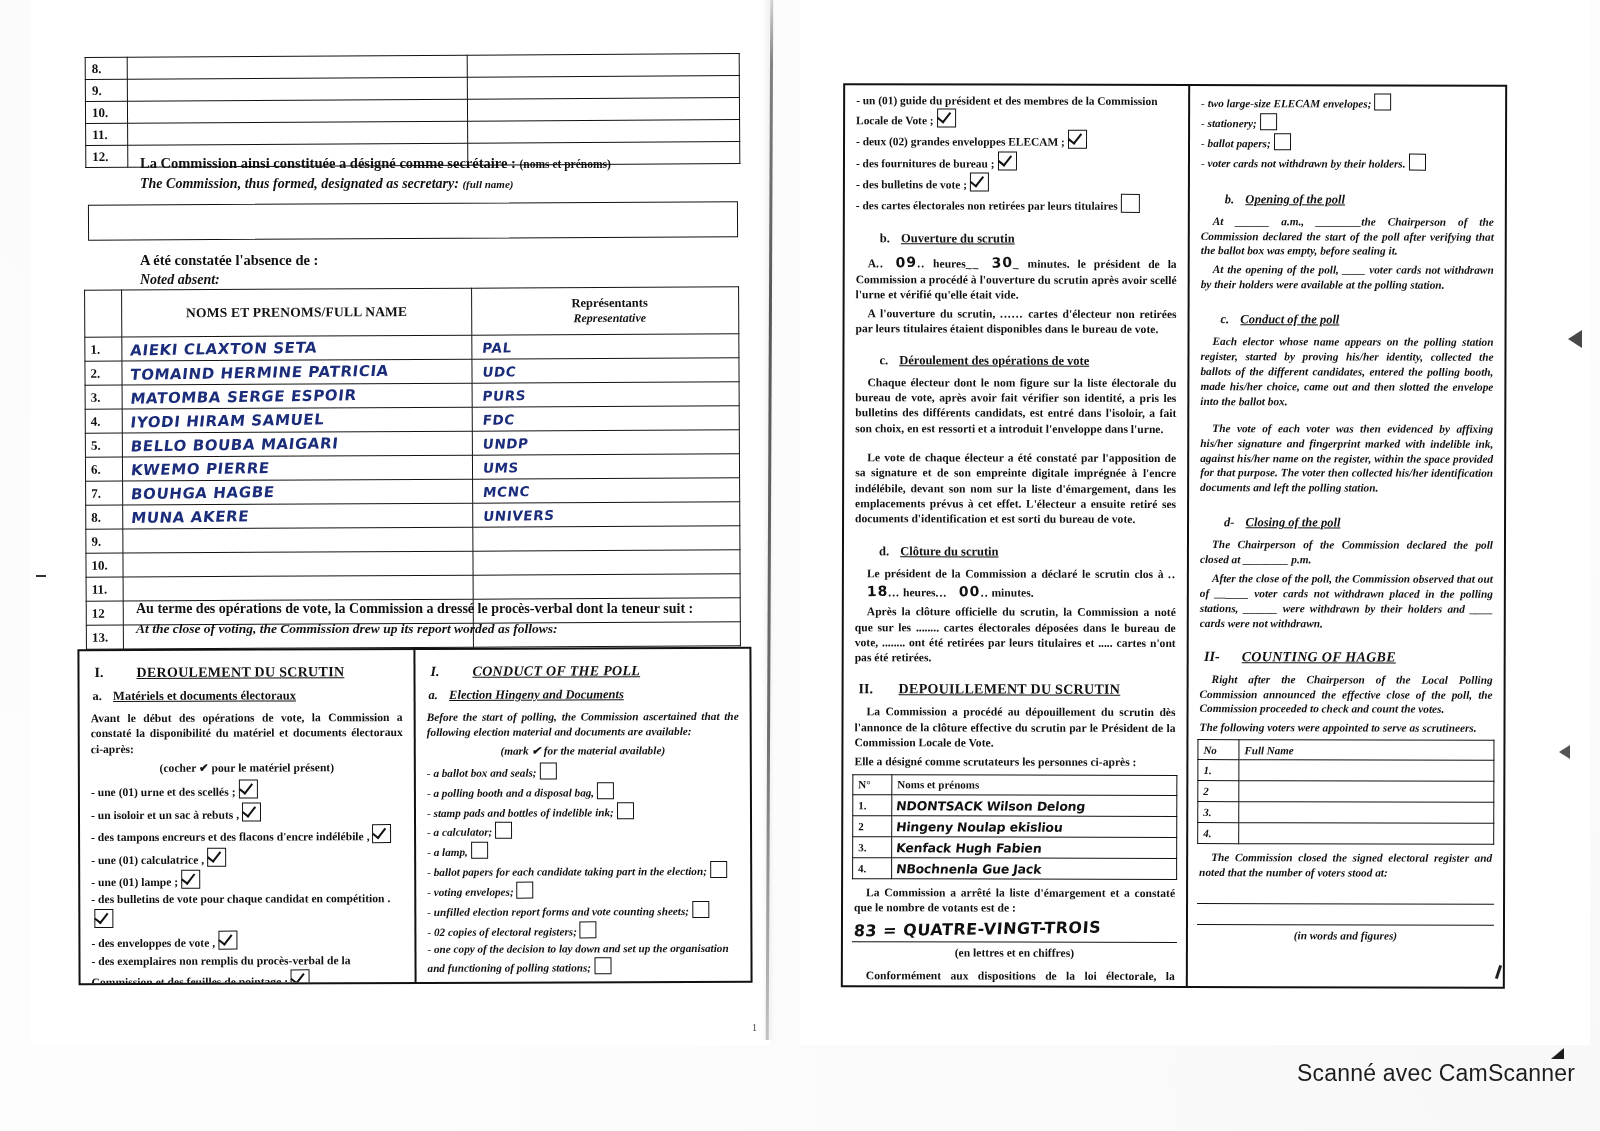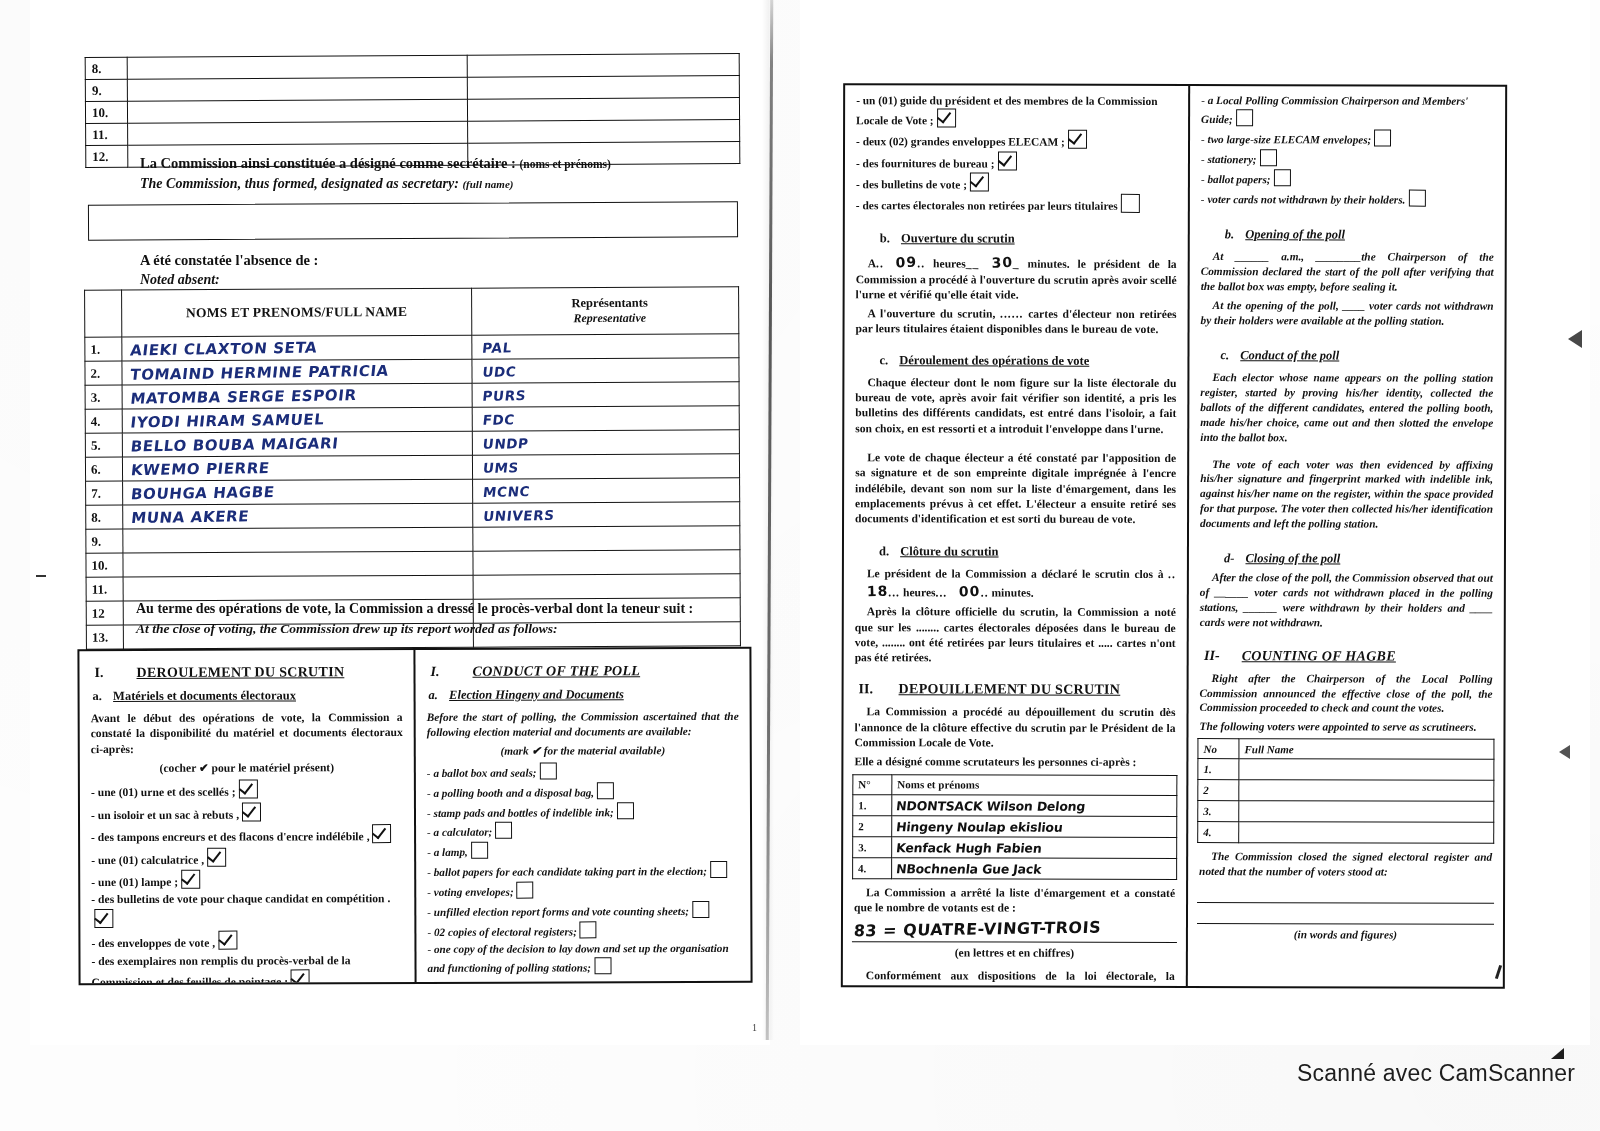--- a/index.html
+++ b/index.html
@@ -418,21 +418,20 @@
         <span class="voters">83 = QUATRE-VINGT-TROIS</span>
       </div>
       <div class="ruleline"></div>
       <div class="para center" style="margin:0">(en lettres et en chiffres)</div>
       <div class="para" style="text-indent:12px;margin-top:8px">Conformément aux dispositions de la loi électorale, la Commission a procédé au dépouillement du scrutin, avec l'assistance des scrutateurs, de la manière suivante :</div>
     </div>
 
     <div class="rhalf">
 
       <div class="lst iten" id="rEnItems" style="font-size:11.2px">
-          <span class="li"><span>- a Local Polling Commission Chairperson and Members' Guide;</span><span class="cb "></span></span>
           <span class="li"><span>- two large-size ELECAM envelopes;</span><span class="cb "></span></span>
           <span class="li"><span>- stationery;</span><span class="cb "></span></span>
           <span class="li"><span>- ballot papers;</span><span class="cb "></span></span>
           <span class="li"><span>- voter cards not withdrawn by their holders.</span><span class="cb "></span></span>
         </div>
 
       <div class="subttl iten" style="margin-top:20px;margin-left:26px;">
         <span class="lt">b.</span>
         <span class="ut">Opening of the poll</span>
       </div>
@@ -443,20 +442,21 @@
         <span class="lt">c.</span>
         <span class="ut">Conduct of the poll</span>
       </div>
       <div class="para iten" style="text-indent:12px">Each elector whose name appears on the polling station register, started by proving his/her identity, collected the ballots of the different candidates, entered the polling booth, made his/her choice, came out and then slotted the envelope into the ballot box.</div>
       <div class="para iten" style="text-indent:12px;margin-top:12px">The vote of each voter was then evidenced by affixing his/her signature and fingerprint marked with indelible ink, against his/her name on the register, within the space provided for that purpose. The voter then collected his/her identification documents and left the polling station.</div>
 
       <div class="subttl iten" style="margin-top:20px;margin-left:26px;">
         <span class="lt">d-</span>
         <span class="ut">Closing of the poll</span>
       </div>
+      <div class="para iten" style="text-indent:12px">The Chairperson of the Commission declared the poll closed at ________ p.m.</div>
       <div class="para iten" style="text-indent:12px;margin-top:1px">After the close of the poll, the Commission observed that out of ______ voter cards not withdrawn placed in the polling stations, ______ were withdrawn by their holders and ____ cards were not withdrawn.</div>
 
       <div class="secttl iten" style="margin-top:18px;gap:22px;text-align:right;">
         <span class="rn">II-</span>
         <span class="tt">COUNTING OF HAGBE</span>
       </div>
       <div class="para iten" style="text-indent:12px">Right after the Chairperson of the Local Polling Commission announced the effective close of the poll, the Commission proceeded to check and count the votes.</div>
       <div class="para iten" style="margin-top:1px">The following voters were appointed to serve as scrutineers.</div>
 
       <table class="mini iten">

